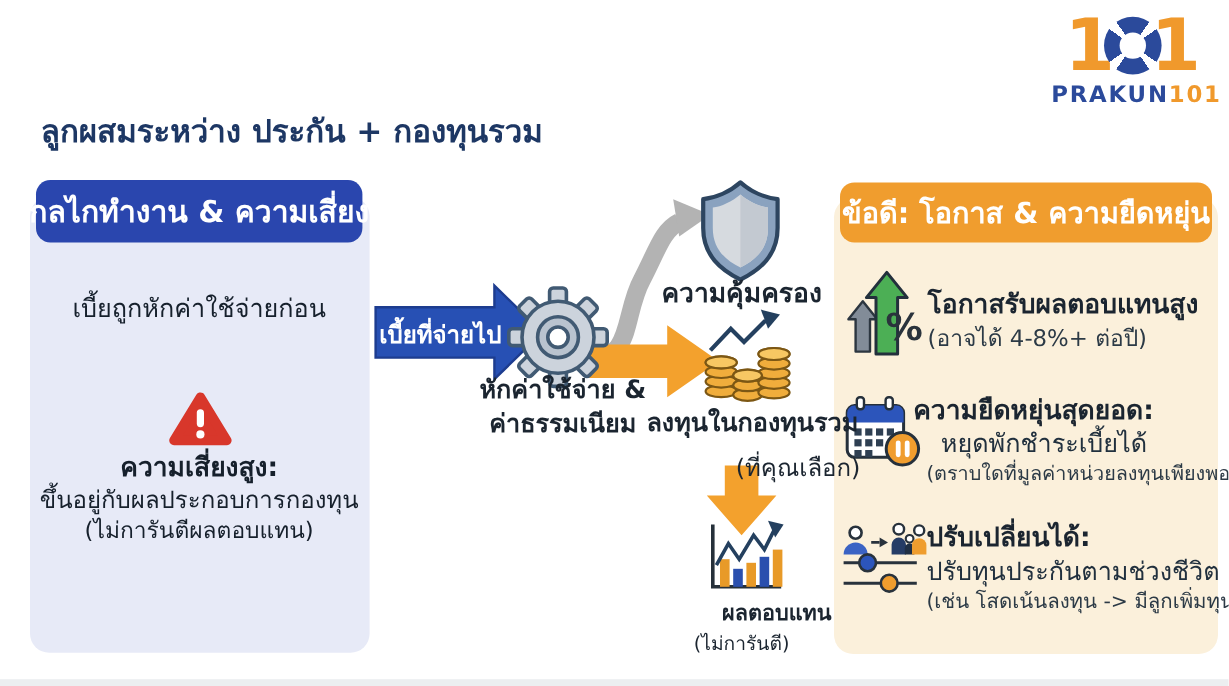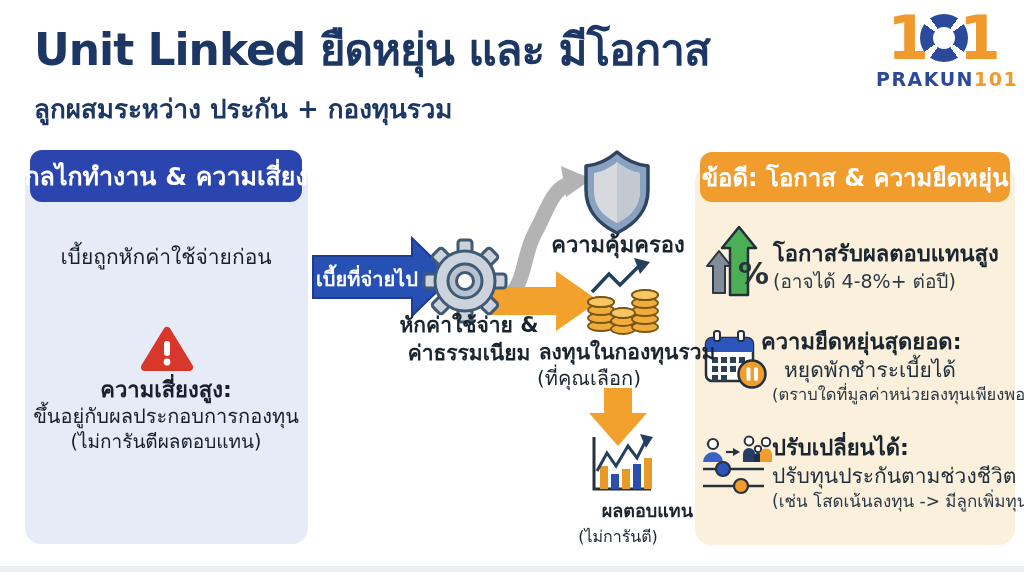--- a/index.html
+++ b/index.html
@@ -31,21 +31,21 @@
 
   .right-panel{left:695px;top:165px;width:320px;height:380px;background:#fbf0db;border-radius:16px;}
   .right-header{left:700px;top:152px;width:310px;height:50px;background:#f09d2e;border-radius:12px;
     color:#fff;font-weight:700;font-size:24px;display:flex;align-items:center;justify-content:center;white-space:nowrap;}
 
   
   .premium-label{left:316px;top:263px;width:96px;text-align:center;font-size:20px;font-weight:700;color:#fff;white-space:nowrap;}
   .fees{left:380px;top:311px;width:178px;text-align:center;font-size:21px;font-weight:700;color:#1b2530;line-height:28px;}
   .protect-label{left:540px;top:227px;width:156px;text-align:center;font-size:22px;font-weight:700;color:#1b2530;white-space:nowrap;}
   .invest-l1{left:537px;top:335px;width:180px;text-align:center;font-size:21px;font-weight:700;color:#1b2530;white-space:nowrap;}
-  .invest-l2{left:537px;top:362px;width:180px;text-align:left;font-size:20px;color:#1b2530;}
+  .invest-l2{left:537px;top:374px;width:180px;text-align:right;font-size:20px;color:#1b2530;}
   .returns-l1{left:543px;top:496px;width:150px;text-align:right;font-size:18px;font-weight:700;color:#1b2530;}
   .returns-l2{left:543px;top:524px;width:150px;text-align:center;font-size:16px;color:#1b2530;}
 
   
   .it-title{font-weight:700;font-size:22px;color:#1b2530;white-space:nowrap;}
   .it-line{font-size:21px;color:#21303e;white-space:nowrap;}
   .it-sub{font-size:17px;color:#2c3a46;white-space:nowrap;}
   .i1-title{left:773px;top:236px;}
   .i1-sub{left:773px;top:266px;font-size:19px;}
   .i2-title{left:761px;top:324px;}
@@ -58,21 +58,20 @@
 
   .bottom-strip{left:0;bottom:0;width:1024px;height:6px;background:#eceef0;}
   svg{display:block;}
   .overlay{left:0;top:0;pointer-events:none;}
 </style>
 </head>
 <body>
 
 <div class="stage">
 
-  <div class="abs title">Unit Linked ยืดหยุ่น และ มีโอกาส</div>
   <div class="abs subtitle">ลูกผสมระหว่าง ประกัน + กองทุนรวม</div>
 
   <div class="abs logo">
     <div class="logo-number">
       <span class="logo-one">1</span>
       <span class="logo-zero"></span>
       <span class="logo-one">1</span>
     </div>
     <div class="logo-brand">
       <span>PRAKUN</span><span class="num">101</span>

